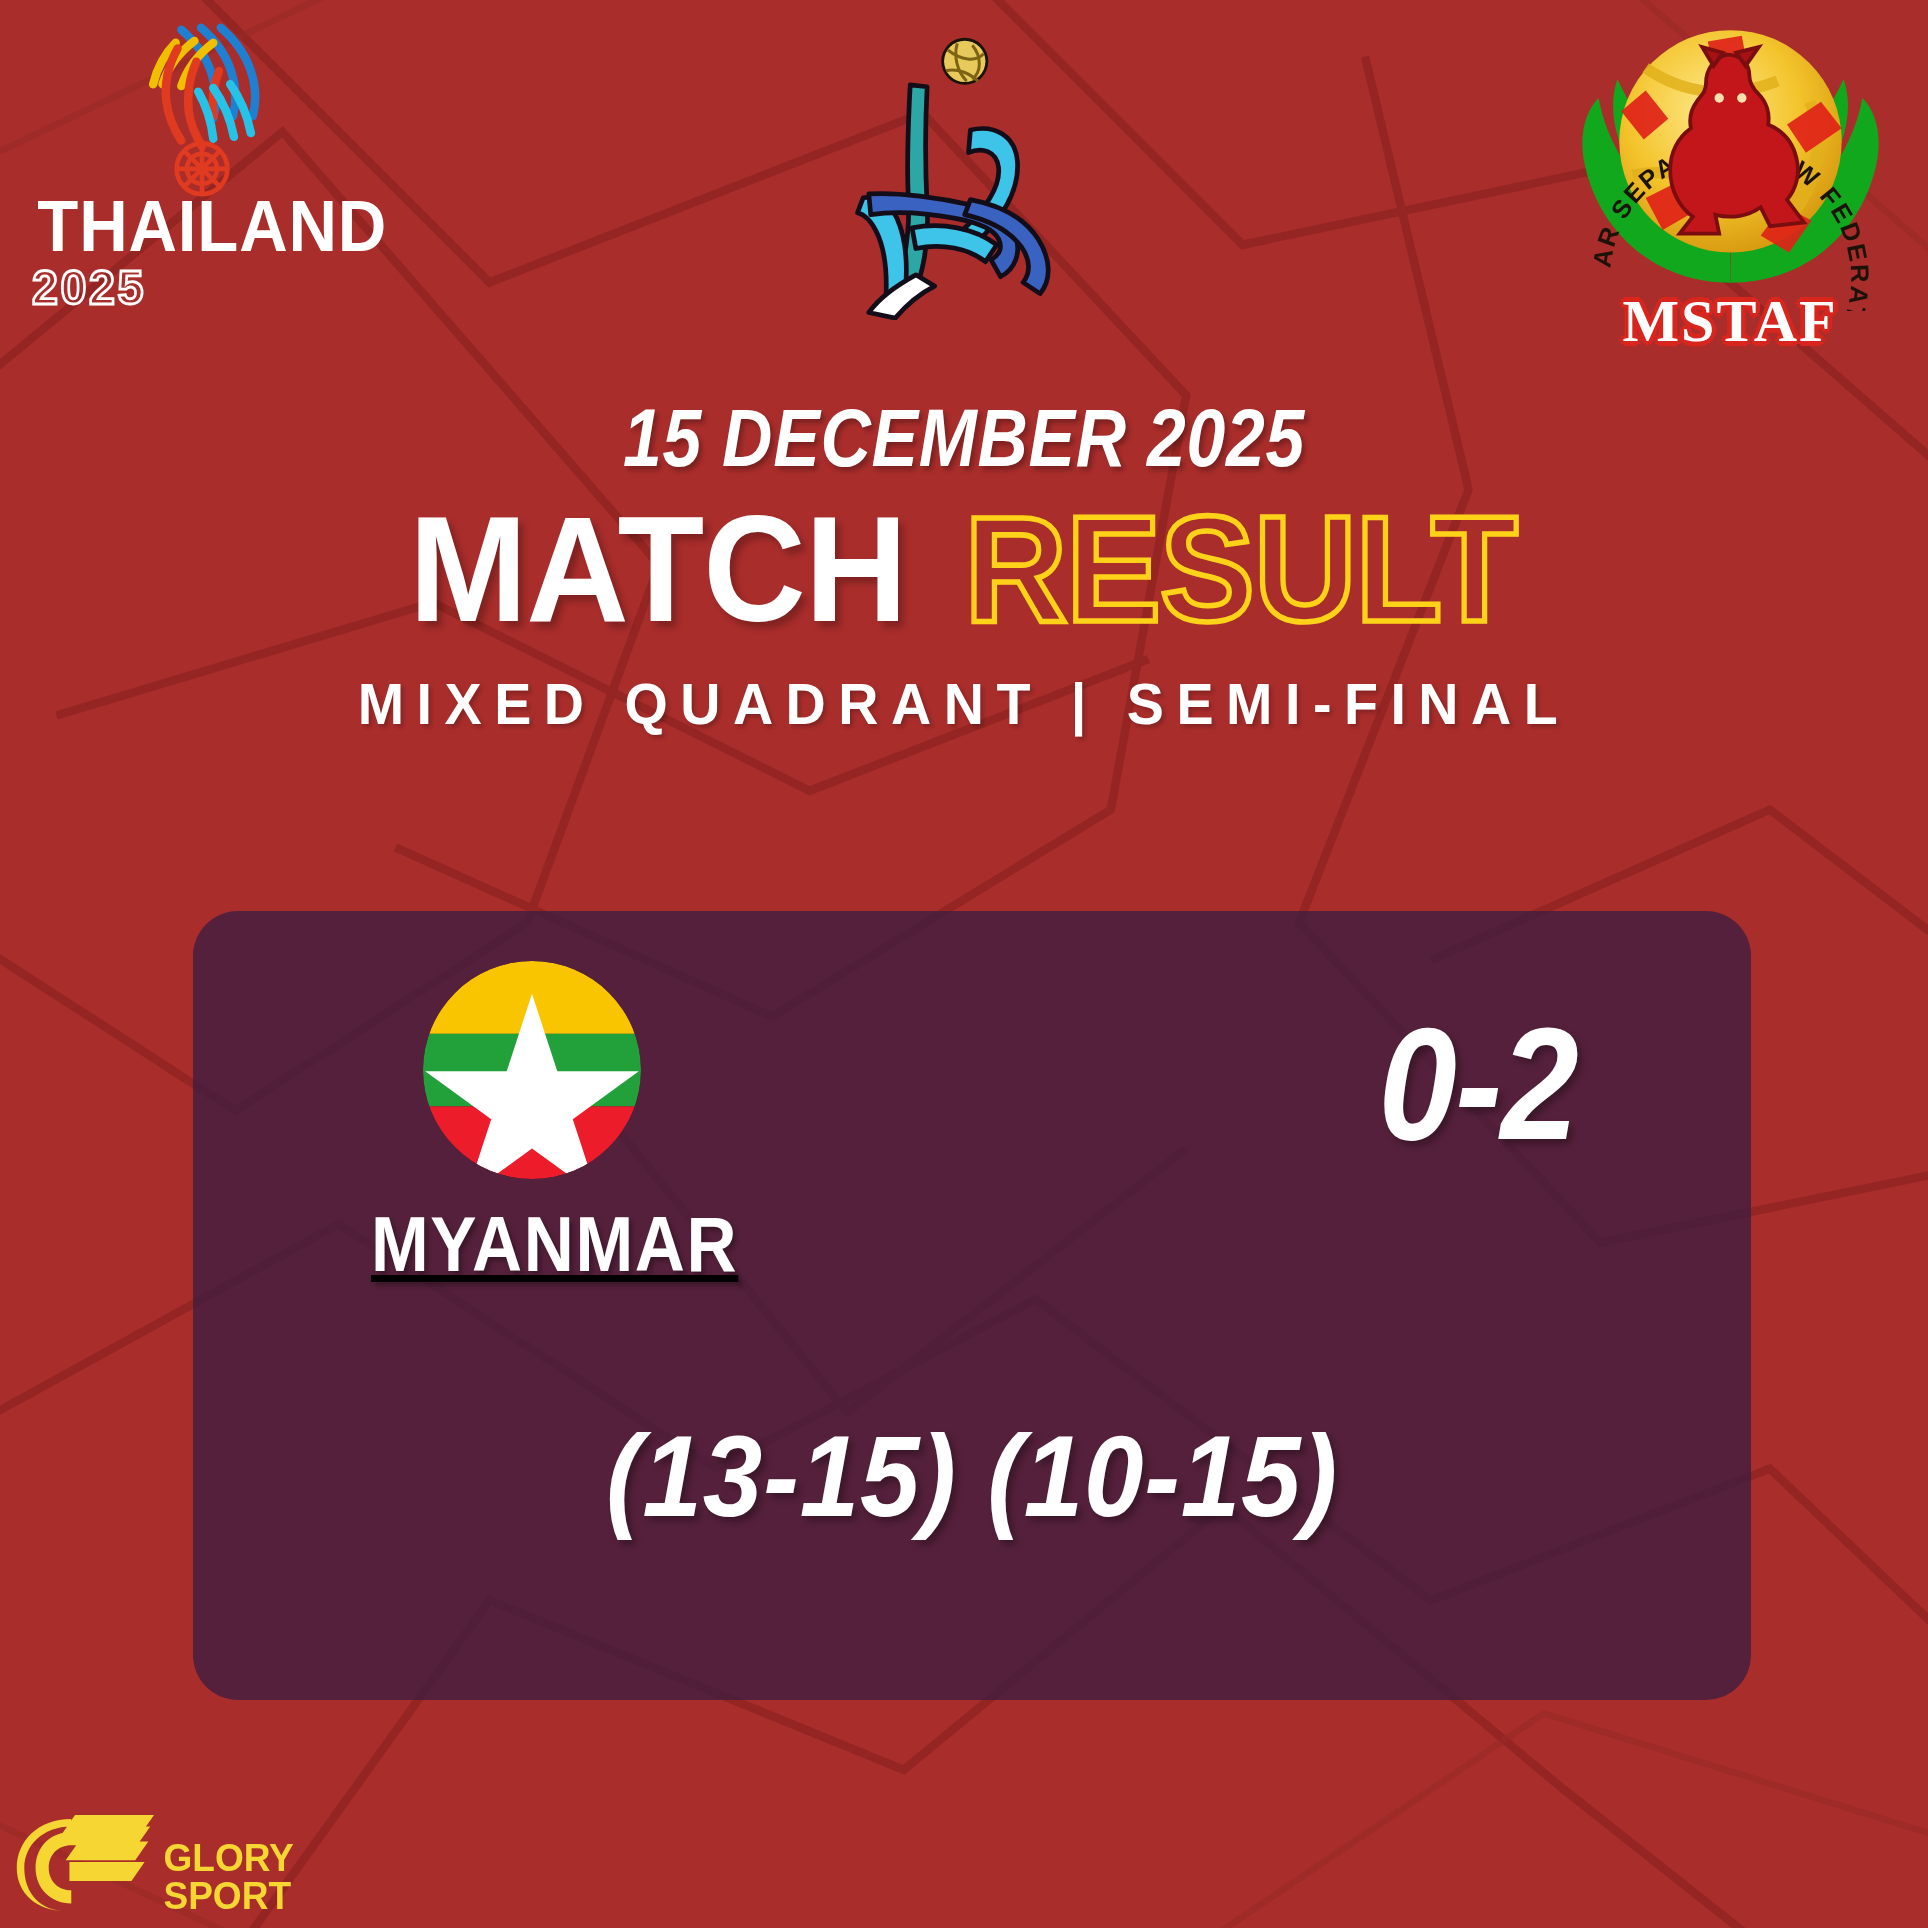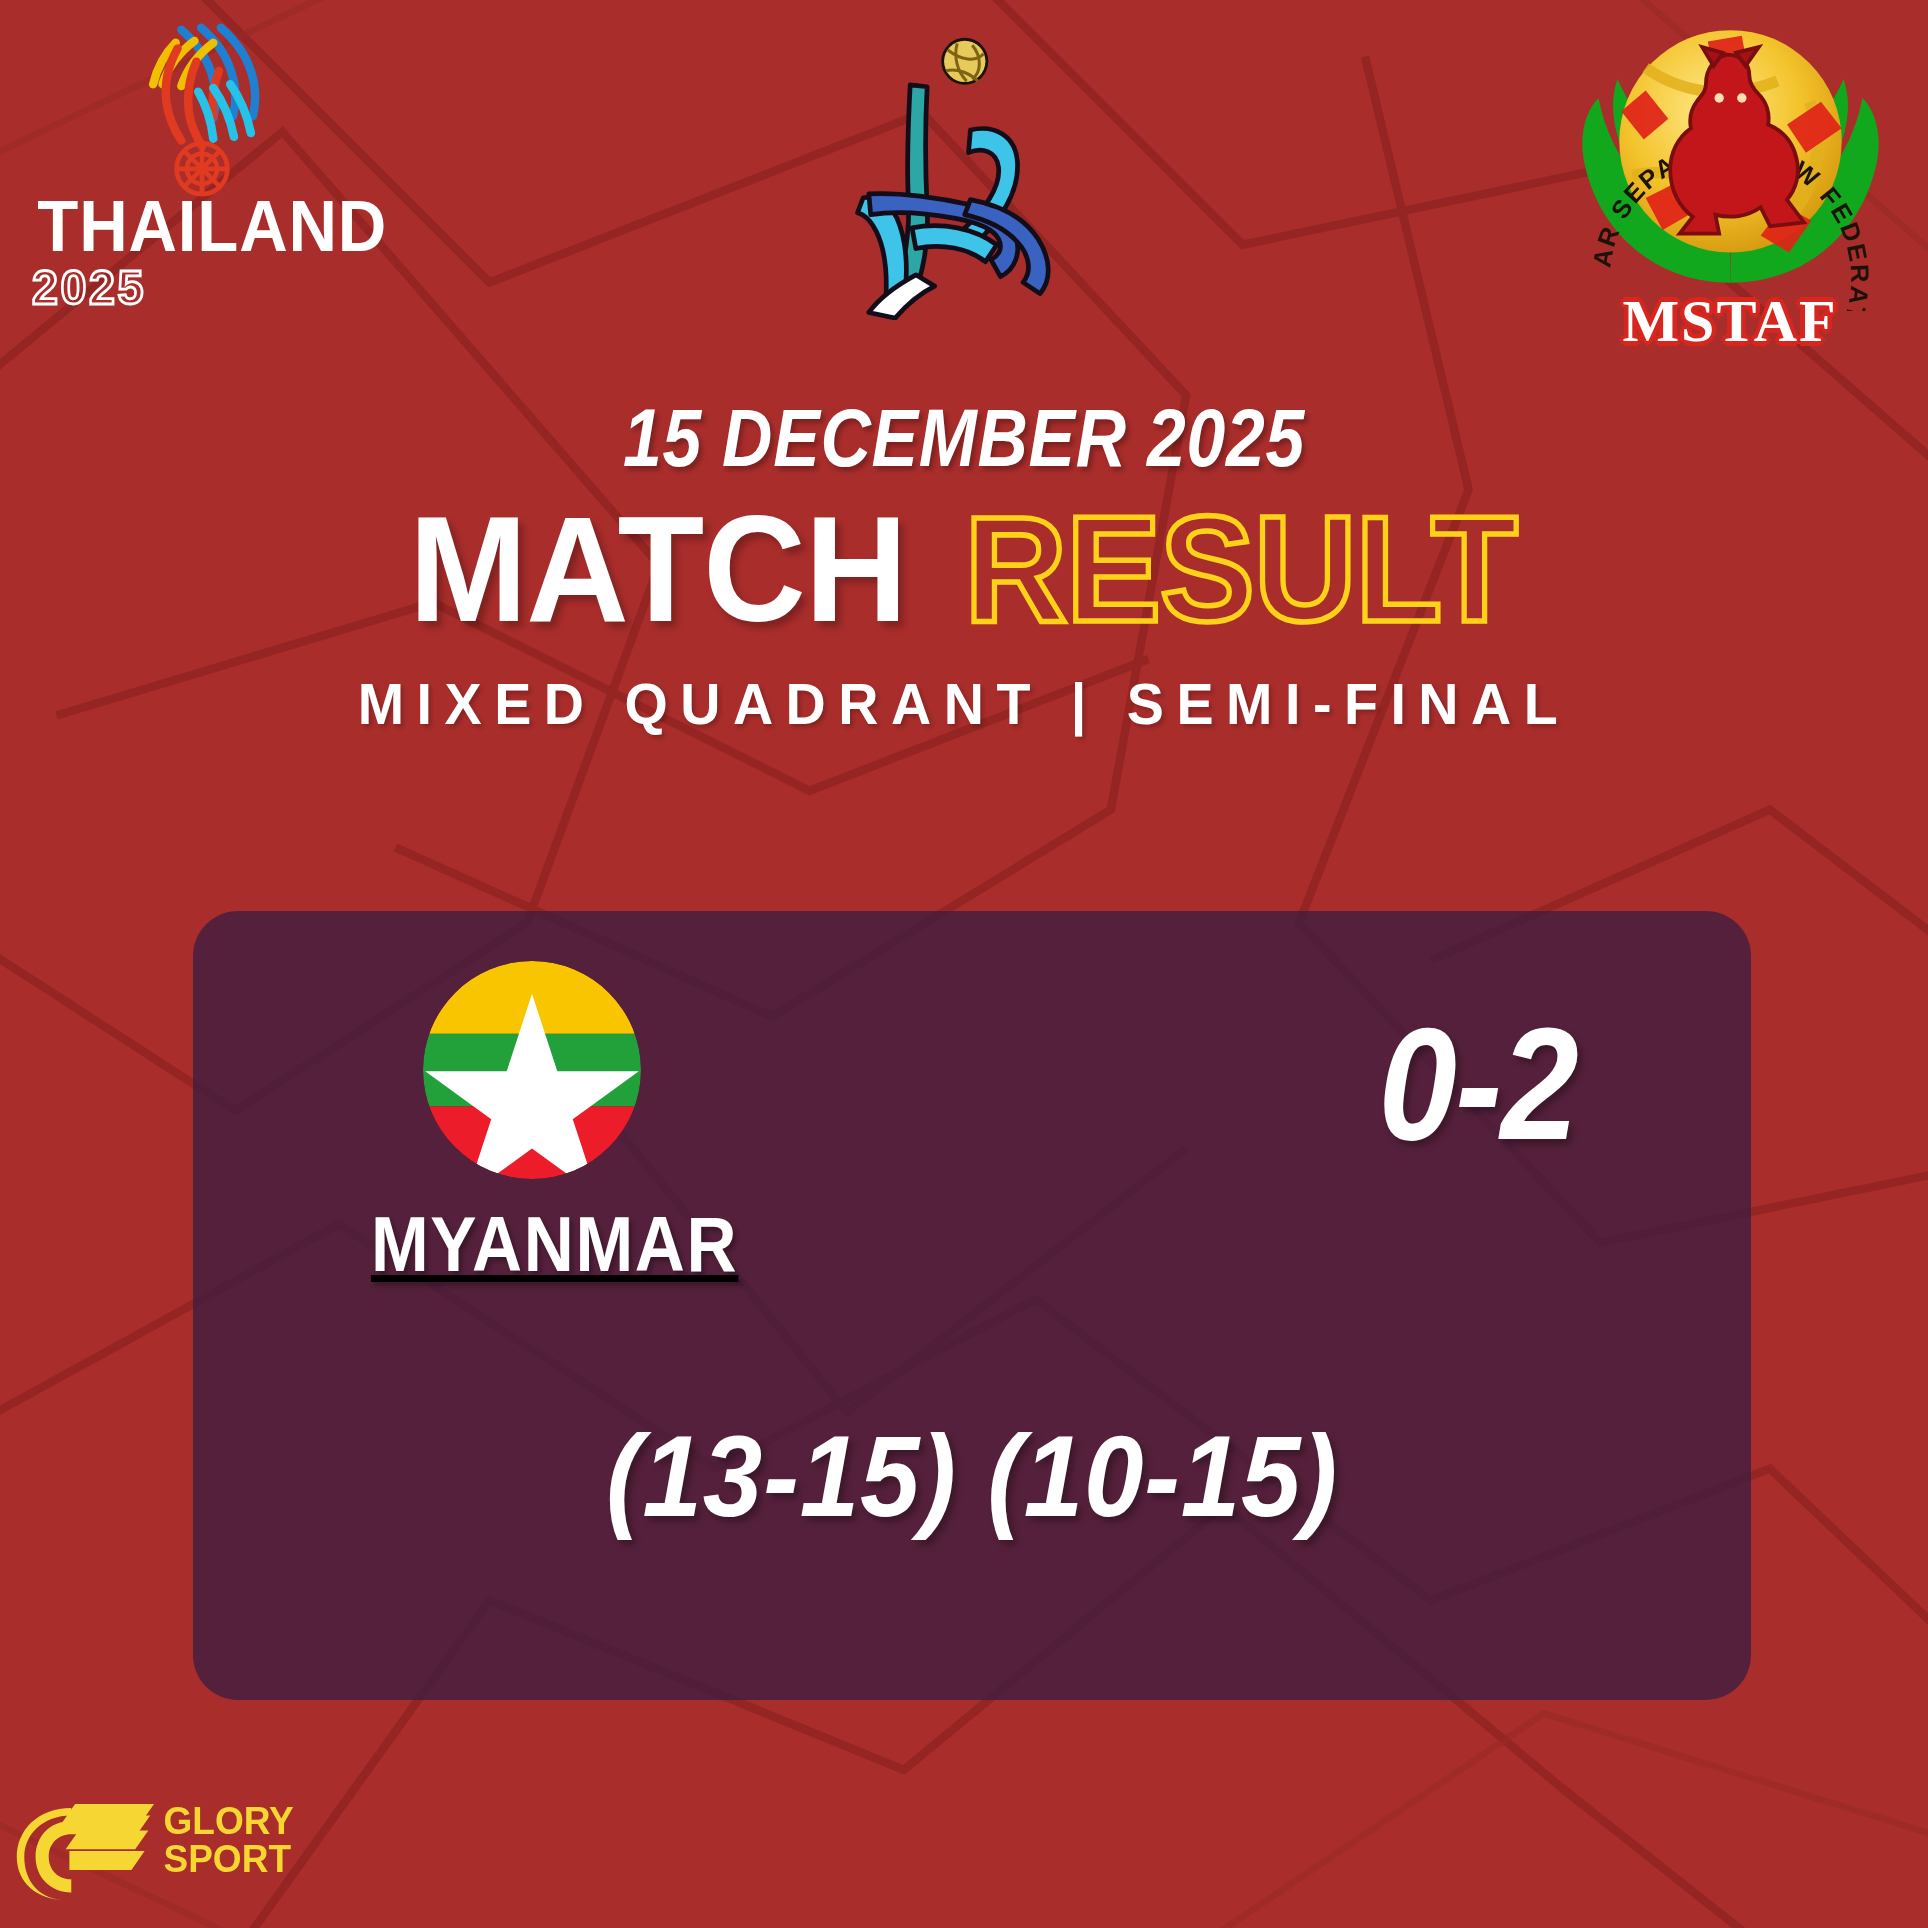--- a/index.html
+++ b/index.html
@@ -95,21 +95,21 @@
     text-shadow:4.7px 4.7px 7.5px rgba(0,0,0,.3);white-space:nowrap;
   }
   #set-scores{
     position:absolute;left:0;right:0;top:499px;text-align:center;
     font-size:115px;font-weight:bold;font-style:italic;color:#fff;
     letter-spacing:0.9px;transform:scaleX(.93);white-space:nowrap;
     text-shadow:4.7px 4.7px 7.5px rgba(0,0,0,.3);
   }
 
   
-  #glory-logo{position:absolute;left:13px;bottom:13px;width:311px;height:113px;display:flex;align-items:flex-start;}
+  #glory-logo{position:absolute;left:13px;bottom:13px;width:311px;height:113px;display:flex;align-items:flex-end;}
   #glory-mark{width:141px;height:102px;flex:0 0 auto;}
   #glory-text{margin-left:5.6px;line-height:.98;}
   .glory-line{font-size:39px;font-weight:bold;color:#f5d633;letter-spacing:0px;transform:scaleX(.95);}
 </style>
 </head>
 <body>
 
 <div id="poster">
 
   <svg id="bg-lines" viewBox="0 0 2048 2048" preserveAspectRatio="none">

